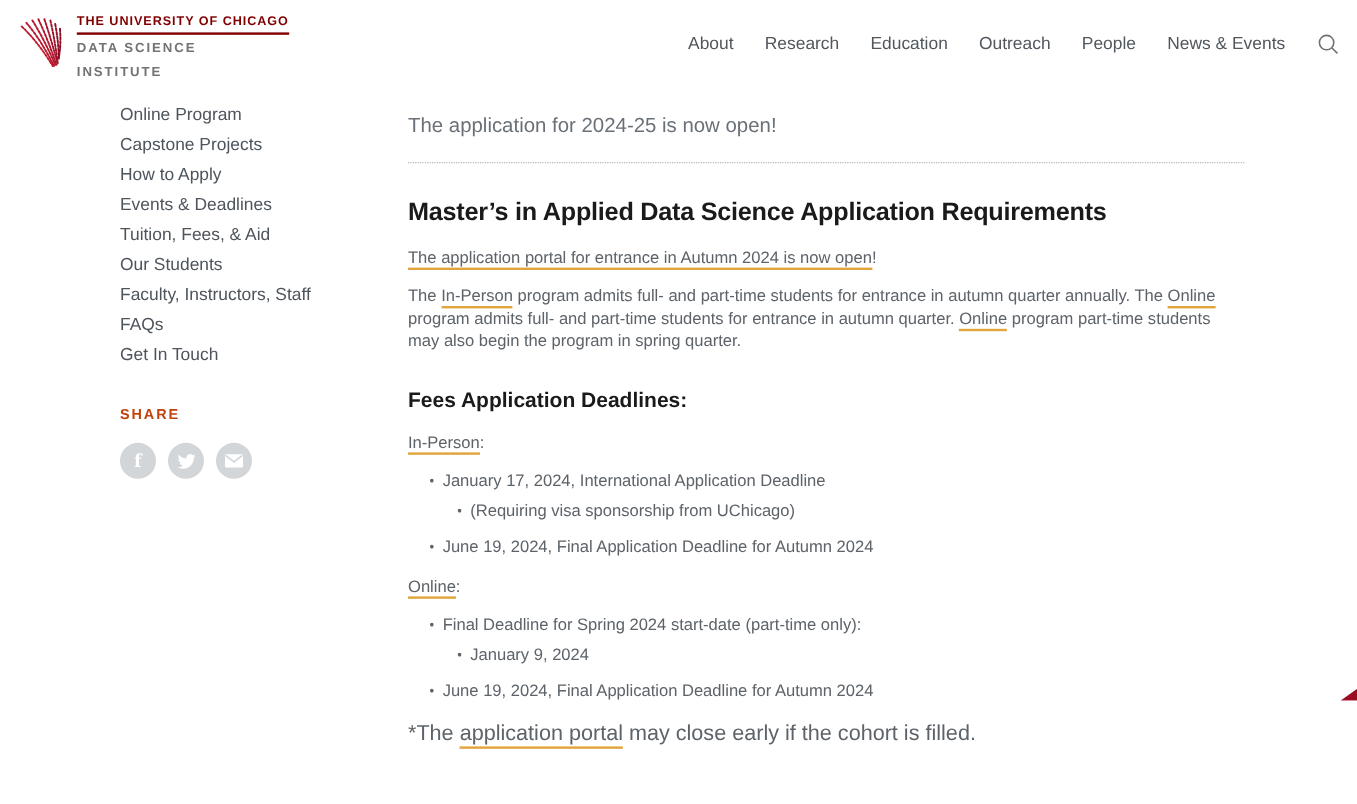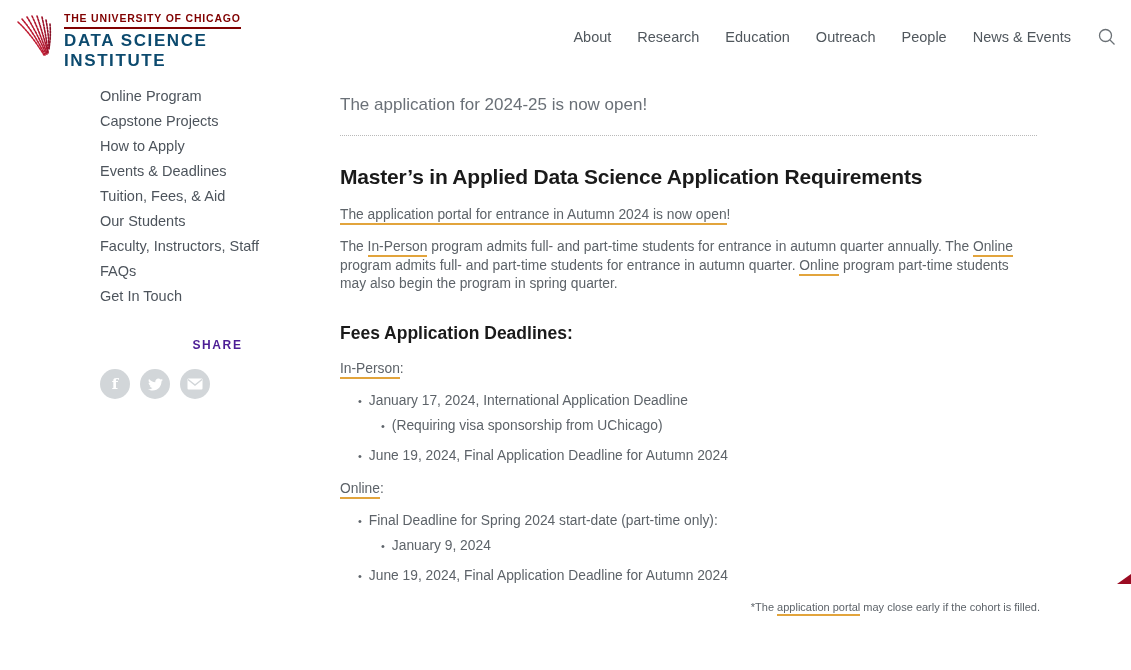--- a/index.html
+++ b/index.html
@@ -8,32 +8,32 @@
   .page { position:relative; width:1131px; height:584px; background:#fff; }
 
   
   header { position:absolute; top:0; left:0; width:1131px; height:72px; background:#fff;
            display:flex; align-items:flex-start; justify-content:space-between; padding:10px 14px 0 15px; }
   .logo { display:flex; align-items:flex-start; gap:5px; cursor:pointer; }
   .phoenix { width:44px; height:48px; margin-top:2px; }
   .logo-text { padding-top:2px; }
   .logo-univ { color:#800000; font-size:10.5px; font-weight:bold; letter-spacing:0.8px;
                border-bottom:2px solid #800000; padding-bottom:3px; white-space:nowrap; }
-  .logo-big { color:#0c4a6e; font-size:17px; font-weight:bold; letter-spacing:1.6px; margin-top:3px; line-height:17px; }
+  .logo-big { color:#737373; font-size:11px; font-weight:bold; letter-spacing:1.6px; margin-top:3px; line-height:17px; }
 
   nav { display:flex; align-items:center; gap:26px; margin-top:17px; }
   nav a { color:#50575d; font-size:14.5px; text-decoration:none; cursor:pointer; white-space:nowrap; }
   .search-btn { width:20px; height:20px; cursor:pointer; display:flex; align-items:center; }
 
   
   aside { position:absolute; left:100px; top:84px; width:235px; }
   .side-list { list-style:none; }
   .side-list li a { display:block; color:#4d545c; font-size:14.5px; line-height:25px;
                     text-decoration:none; cursor:pointer; white-space:nowrap; }
-  .share-label { margin-top:29px; color:#4c1d95; font-size:12px; font-weight:bold; letter-spacing:1.6px;text-align:center; }
+  .share-label { margin-top:29px; color:#c2410c; font-size:12px; font-weight:bold; letter-spacing:1.6px; }
   .share-row { display:flex; gap:10px; margin-top:17px; }
   .circle { width:30px; height:30px; border-radius:50%; background:#d2d6d9; display:flex;
             align-items:center; justify-content:center; cursor:pointer; text-decoration:none; }
   .fb-glyph { color:#fff; font-weight:bold; font-size:15px; font-family:"DejaVu Serif", serif; line-height:1; }
 
   
   main { position:absolute; left:340px; top:90px; width:700px; color:#5d6369; }
   .intro { font-size:17px; color:#6a7077; margin-top:5px; }
   .dotted { border:none; border-top:1px dotted #b9b9b9; margin-top:20px; width:697px; }
   h2 { color:#1a1a1a; font-size:21px; font-weight:bold; margin-top:29px; letter-spacing:-0.2px; }
@@ -44,21 +44,21 @@
   .italic-note { margin-top:14px; font-size:13.8px; font-style:italic; }
   h3 { color:#1a1a1a; font-size:17.5px; font-weight:bold; margin-top:29px; }
   .sub-link-line { margin-top:17px; font-size:13.8px; }
   .bullets { list-style:none; margin-top:17px; }
   .bullets li { display:flex; font-size:13.8px; line-height:16px; }
   .bullets li.lvl1 { padding-left:18px; margin-bottom:9px; }
   .bullets li.lvl2 { padding-left:41px; margin-bottom:13px; }
   .blt::before { content:"•"; }
   .blt { font-size:11px; margin-right:7px; line-height:16px; }
   .gap-after { margin-bottom:14px !important; }
-  .footnote { margin-top:17px; font-size:11px;text-align:right; }
+  .footnote { margin-top:17px; font-size:18px; }
 
   .corner-accent { position:absolute; right:0; bottom:0; width:14px; height:10px;
                    background:#9b0b22; clip-path:polygon(100% 0, 100% 100%, 0 100%); }
 </style>
 </head>
 <body>
 
 <div class="page">
 
   <header>

